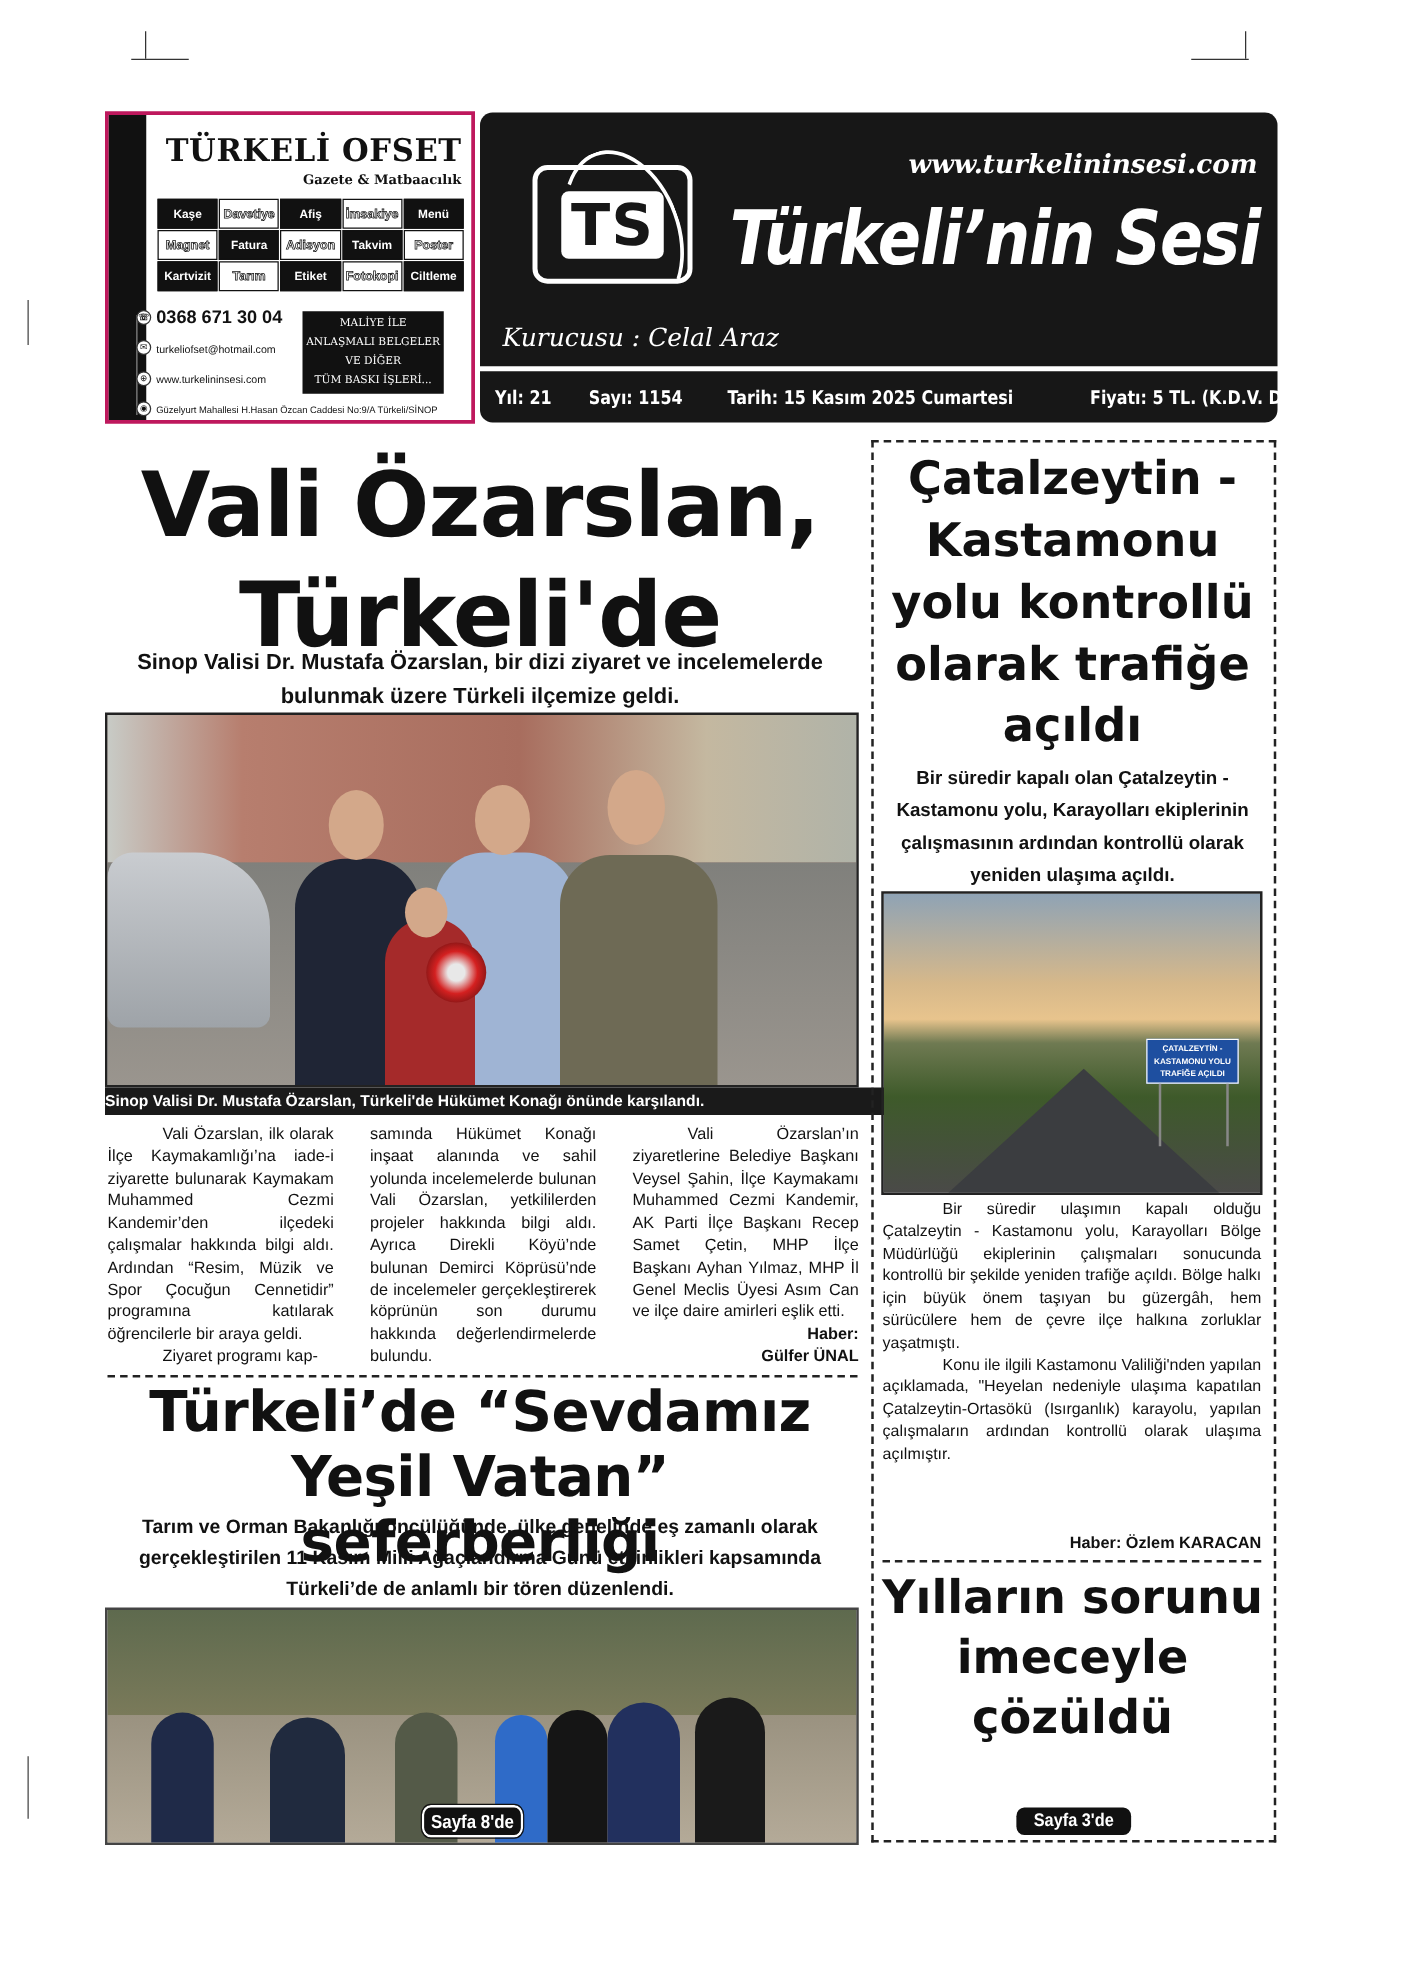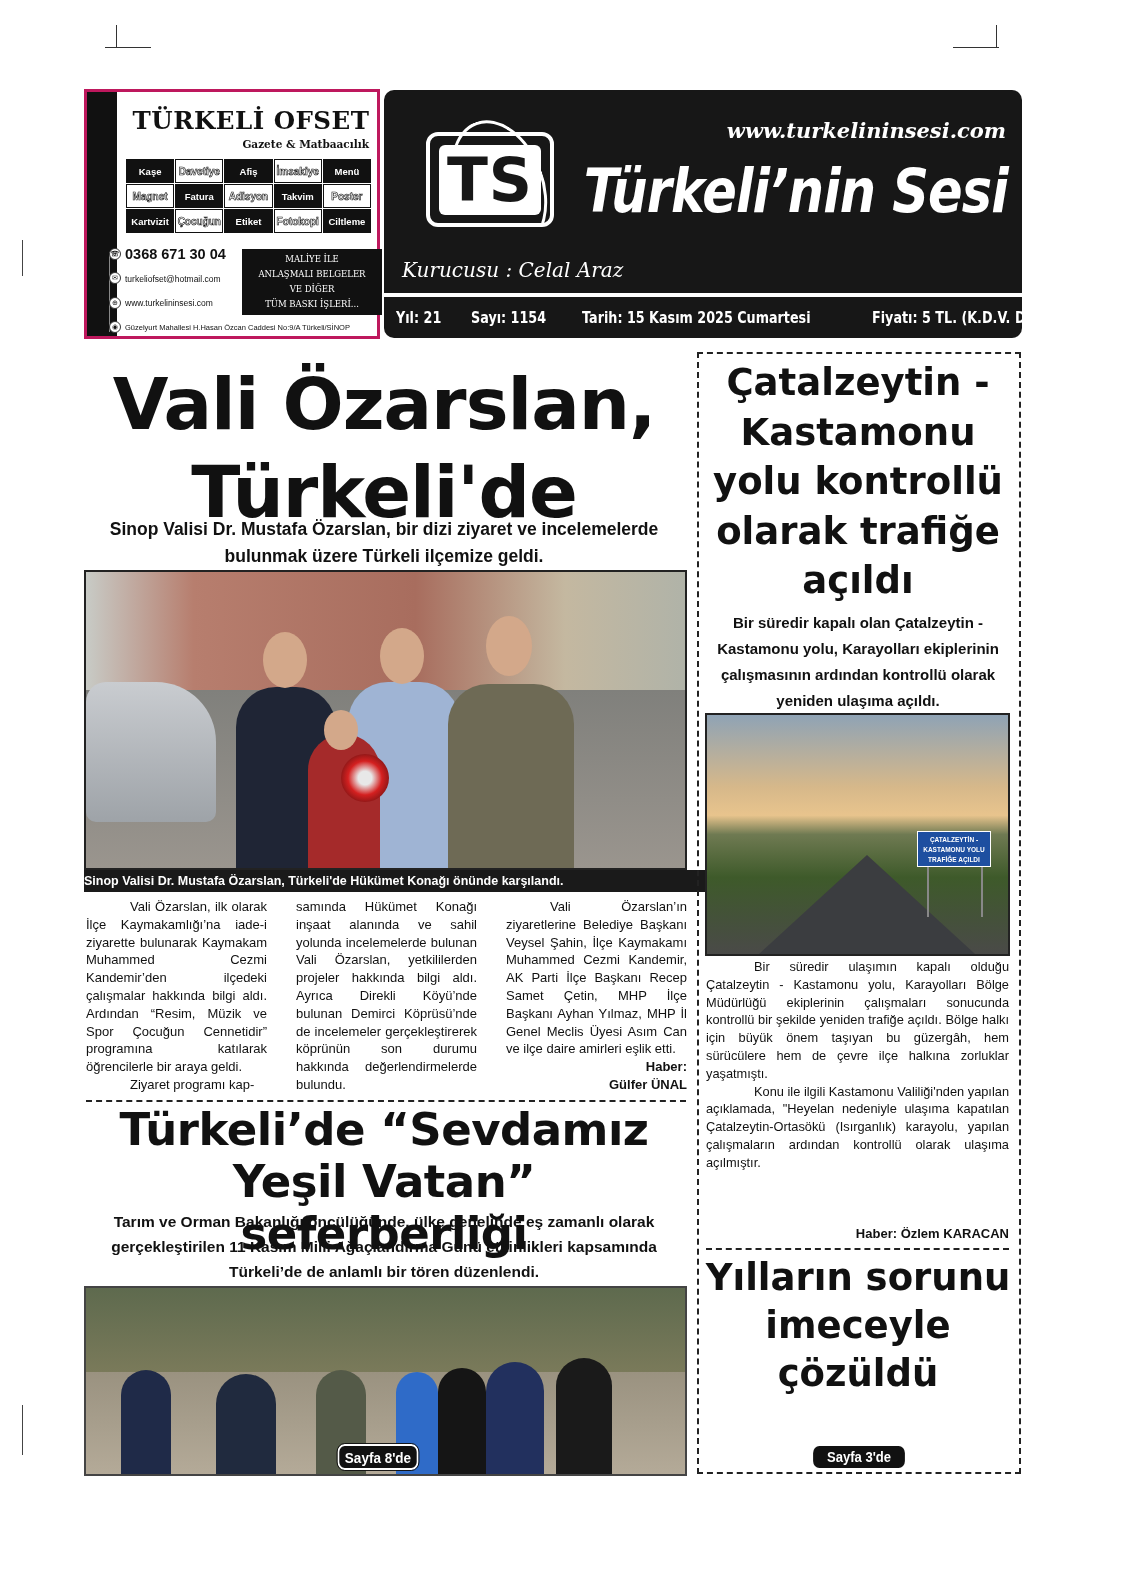--- a/index.html
+++ b/index.html
@@ -17,26 +17,26 @@
   #ad .grid { position: absolute; left: 39px; top: 67px; width: 245px; display: grid; grid-template-columns: repeat(5, 1fr); gap: 1px; }
   #ad .cell { height: 24px; display: flex; align-items: center; justify-content: center; font-size: 9.5px; font-weight: bold; border: 1px solid #111; }
   #ad .cell.dark { background: #111; color: #fff; }
   #ad .cell.light { background: #fff; color: #fff; -webkit-text-stroke: 0.6px #111; font-size: 10px; }
   #ad .contact { position: absolute; left: 22px; width: 140px; display: flex; align-items: center; gap: 4px; }
   #ad .contact .ico { width: 12px; height: 12px; border: 1.3px solid #333; border-radius: 50%; font-size: 7px; display: flex; align-items: center; justify-content: center; background: #fff; flex: 0 0 12px; }
   #ad .phone { top: 154px; font-weight: bold; font-size: 14.5px; }
   #ad .email { top: 180px; font-size: 8.5px; align-items: flex-end; }
   #ad .web { top: 205px; font-size: 8.5px; }
   #ad .addr { top: 229px; font-size: 7.5px; width: 312px; }
-  #ad .blackbox { position: absolute; left: 155px; top: 157px; width: 140px; height: 66px; background: #111; color: #fff; font-family: "DejaVu Serif", serif; font-size: 8.5px; line-height: 15px; text-align: center; padding-top: 3px; }
+  #ad .blackbox { position: absolute; left: 155px; top: 157px; width: 113px; height: 66px; background: #111; color: #fff; font-family: "DejaVu Serif", serif; font-size: 8.5px; line-height: 15px; text-align: center; padding-top: 3px; }
 
   
   #masthead { position: absolute; left: 384px; top: 90px; width: 638px; height: 203px; background: #171717; border-radius: 10px 10px 0 0; color: #fff; }
   #masthead .logo { position: absolute; left: 42px; top: 42px; width: 128px; height: 95px; border: 4px solid #fff; border-radius: 12px; display: flex; align-items: center; justify-content: center; }
-  #masthead .logo span { background: #fff; color: #171717; font-family: "DejaVu Sans", sans-serif; font-weight: 900; font-size: 60px; padding: 0 8px; border-radius: 6px; letter-spacing: 1px; }
+  #masthead .logo span { background: #fff; color: #171717; font-family: "DejaVu Sans", sans-serif; font-weight: 900; font-size: 46px; padding: 0 8px; border-radius: 6px; letter-spacing: 1px; }
   #masthead .logo-arc { position: absolute; left: 70px; top: 28px; width: 90px; height: 135px; border: 3px solid #fff; border-radius: 50%; border-left-color: transparent; border-bottom-color: transparent; transform: rotate(-20deg); }
   #masthead .url { position: absolute; right: 16px; top: 28px; font-family: "DejaVu Serif", serif; font-style: italic; font-weight: bold; font-size: 21px; }
   #masthead .name { position: absolute; right: 14px; top: 66px; font-family: "DejaVu Sans", sans-serif; font-weight: 900; font-style: italic; font-size: 60px; letter-spacing: -1px; transform: scaleX(0.85); transform-origin: right center; }
   #masthead .founder { position: absolute; left: 18px; top: 168px; font-family: "DejaVu Serif", serif; font-style: italic; font-size: 20px; }
   #masthead .tagline { position: absolute; left: 220px; top: 158px; font-family: "DejaVu Serif", serif; font-style: italic; font-size: 25px; }
   #infobar { position: absolute; left: 384px; top: 297px; width: 638px; height: 41px; background: #171717; border-radius: 0 0 10px 10px; color: #fff; display: flex; align-items: center; gap: 22px; padding-left: 12px; font-family: "DejaVu Sans", sans-serif; font-weight: bold; font-size: 15px; }
   #infobar span { transform: scaleX(0.85); transform-origin: left center; white-space: nowrap; }
 
   
   #main-headline { position: absolute; left: 84px; top: 360px; width: 600px; text-align: center; font-family: "DejaVu Sans", sans-serif; font-weight: 900; font-size: 72px; line-height: 88px; letter-spacing: -1px; }
@@ -99,21 +99,21 @@
     <div class="cell light">Davetiye</div>
     <div class="cell dark">Afiş</div>
     <div class="cell light">İmsakiye</div>
     <div class="cell dark">Menü</div>
     <div class="cell light">Magnet</div>
     <div class="cell dark">Fatura</div>
     <div class="cell light">Adisyon</div>
     <div class="cell dark">Takvim</div>
     <div class="cell light">Poster</div>
     <div class="cell dark">Kartvizit</div>
-    <div class="cell light">Çocuğun</div>
+    <div class="cell light">Tarım</div>
     <div class="cell dark">Etiket</div>
     <div class="cell light">Fotokopi</div>
     <div class="cell dark">Ciltleme</div>
   </div>
   <div class="contact phone">
     <span class="ico">☏</span>
     <span>0368 671 30 04</span>
   </div>
   <div class="contact email">
     <span class="ico">✉</span>

